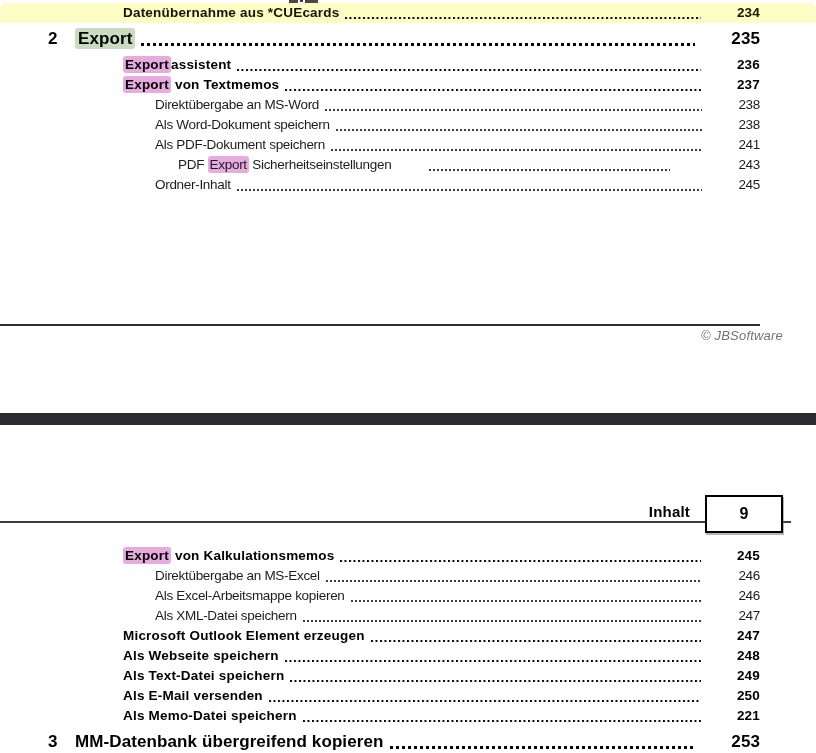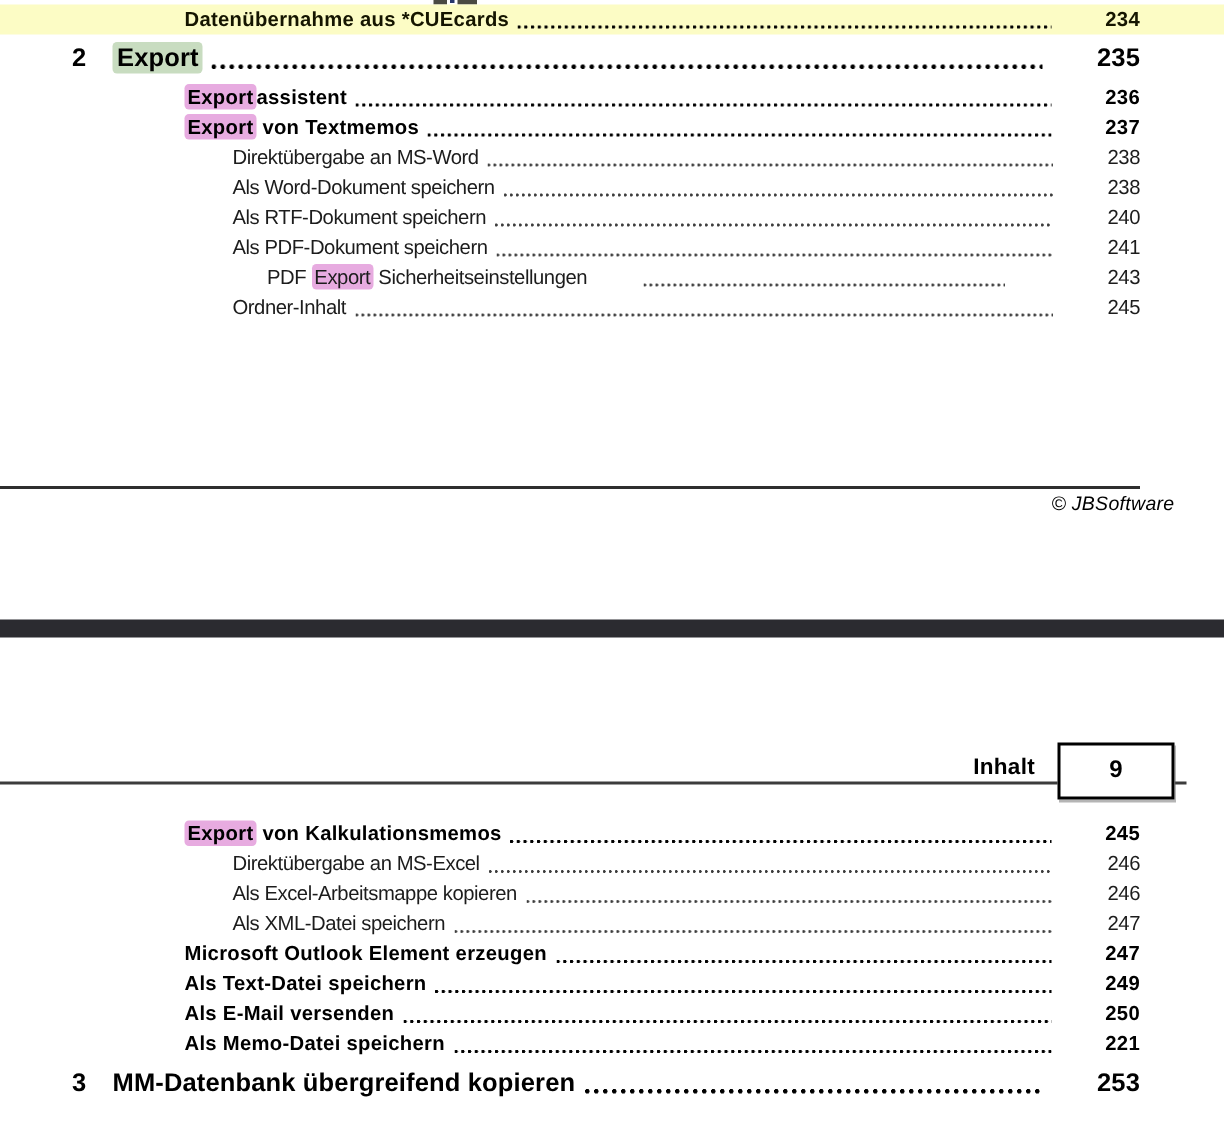--- a/index.html
+++ b/index.html
@@ -1,20 +1,21 @@
 <!DOCTYPE html>
 <html style="--yellow: #fcfcc5; --green: #c8dcc0; --pink: #e7abe0; --separator: #2b2b30;"><head>
 <meta charset="utf-8">
 <style>
   * { margin:0; padding:0; box-sizing:border-box; }
   html,body { background:#fff; }
   #canvas {
     position:relative; width:816px; height:753px; background:#ffffff;
     overflow:hidden; font-family:"Liberation Sans","DejaVu Sans",sans-serif;
     color:#000;
+    border-radius:12px;
   }
 
   
   .toc-block { position:absolute; left:0; right:0; }
   .toc-row {
     display:flex; align-items:baseline; height:20px; line-height:20px;
     padding-right:56px; width:100%;
   }
   .toc-row .label { white-space:nowrap; }
   .toc-row.normal { font-size:13.5px; color:#1c1c1c; letter-spacing:-0.3px; }
@@ -50,21 +51,21 @@
     height:3px; bottom:6px;
     background-image:radial-gradient(circle at 1.5px 1.5px, #000 1.4px, transparent 1.7px);
     background-size:6px 3px;
   }
   .pagenum { white-space:nowrap;margin-left:32px; }
 
   
   .rule-footer { position:absolute; left:0; top:324px; width:760px; height:2px; background:#2e2e2e; }
   .copyright {
     position:absolute; top:328px; right:33px; font-size:13px; font-style:italic;
-    color:#000000; letter-spacing:0.2px;
+    color:#737373; letter-spacing:0.2px;
   }
 
   
   .page-separator { position:absolute; left:0; top:413px; width:816px; height:12px; background:var(--separator); }
 
   
   .rule-header { position:absolute; left:0; top:521px; width:757px; height:2px; background:#3c3c3c; }
   .rule-header-stub { position:absolute; left:783px; top:521px; width:8px; height:2px; background:#3c3c3c; }
   .header-title {
     position:absolute; top:503px; right:126px; font-size:15px; font-weight:bold; letter-spacing:0.2px;
@@ -119,25 +120,20 @@
         <span class="label"><span>Direktübergabe an MS-Word</span></span>
         <span class="leader"></span>
         <span class="pagenum">238</span>
       </div>
       <div class="toc-row normal i3">
         <span class="label"><span>Als Word-Dokument speichern</span></span>
         <span class="leader"></span>
         <span class="pagenum">238</span>
       </div>
       <div class="toc-row normal i3">
-        <span class="label"><span>Als RTF-Dokument speichern</span></span>
-        <span class="leader"></span>
-        <span class="pagenum">240</span>
-      </div>
-      <div class="toc-row normal i3">
         <span class="label"><span>Als PDF-Dokument speichern</span></span>
         <span class="leader"></span>
         <span class="pagenum">241</span>
       </div>
       <div class="toc-row normal i4">
         <span class="label"><span>PDF </span><span class="hl-pink">Export</span><span> Sicherheitseinstellungen</span></span>
         <span class="leader"></span>
         <span class="pagenum">243</span>
       </div>
       <div class="toc-row normal i3">
@@ -179,20 +175,25 @@
         <span class="label"><span>Als XML-Datei speichern</span></span>
         <span class="leader"></span>
         <span class="pagenum">247</span>
       </div>
       <div class="toc-row bold i2">
         <span class="label"><span>Microsoft Outlook Element erzeugen</span></span>
         <span class="leader"></span>
         <span class="pagenum">247</span>
       </div>
       <div class="toc-row bold i2">
+        <span class="label"><span>Als Webseite speichern</span></span>
+        <span class="leader"></span>
+        <span class="pagenum">248</span>
+      </div>
+      <div class="toc-row bold i2">
         <span class="label"><span>Als Text-Datei speichern</span></span>
         <span class="leader"></span>
         <span class="pagenum">249</span>
       </div>
       <div class="toc-row bold i2">
         <span class="label"><span>Als E-Mail versenden</span></span>
         <span class="leader"></span>
         <span class="pagenum">250</span>
       </div>
       <div class="toc-row bold i2">

